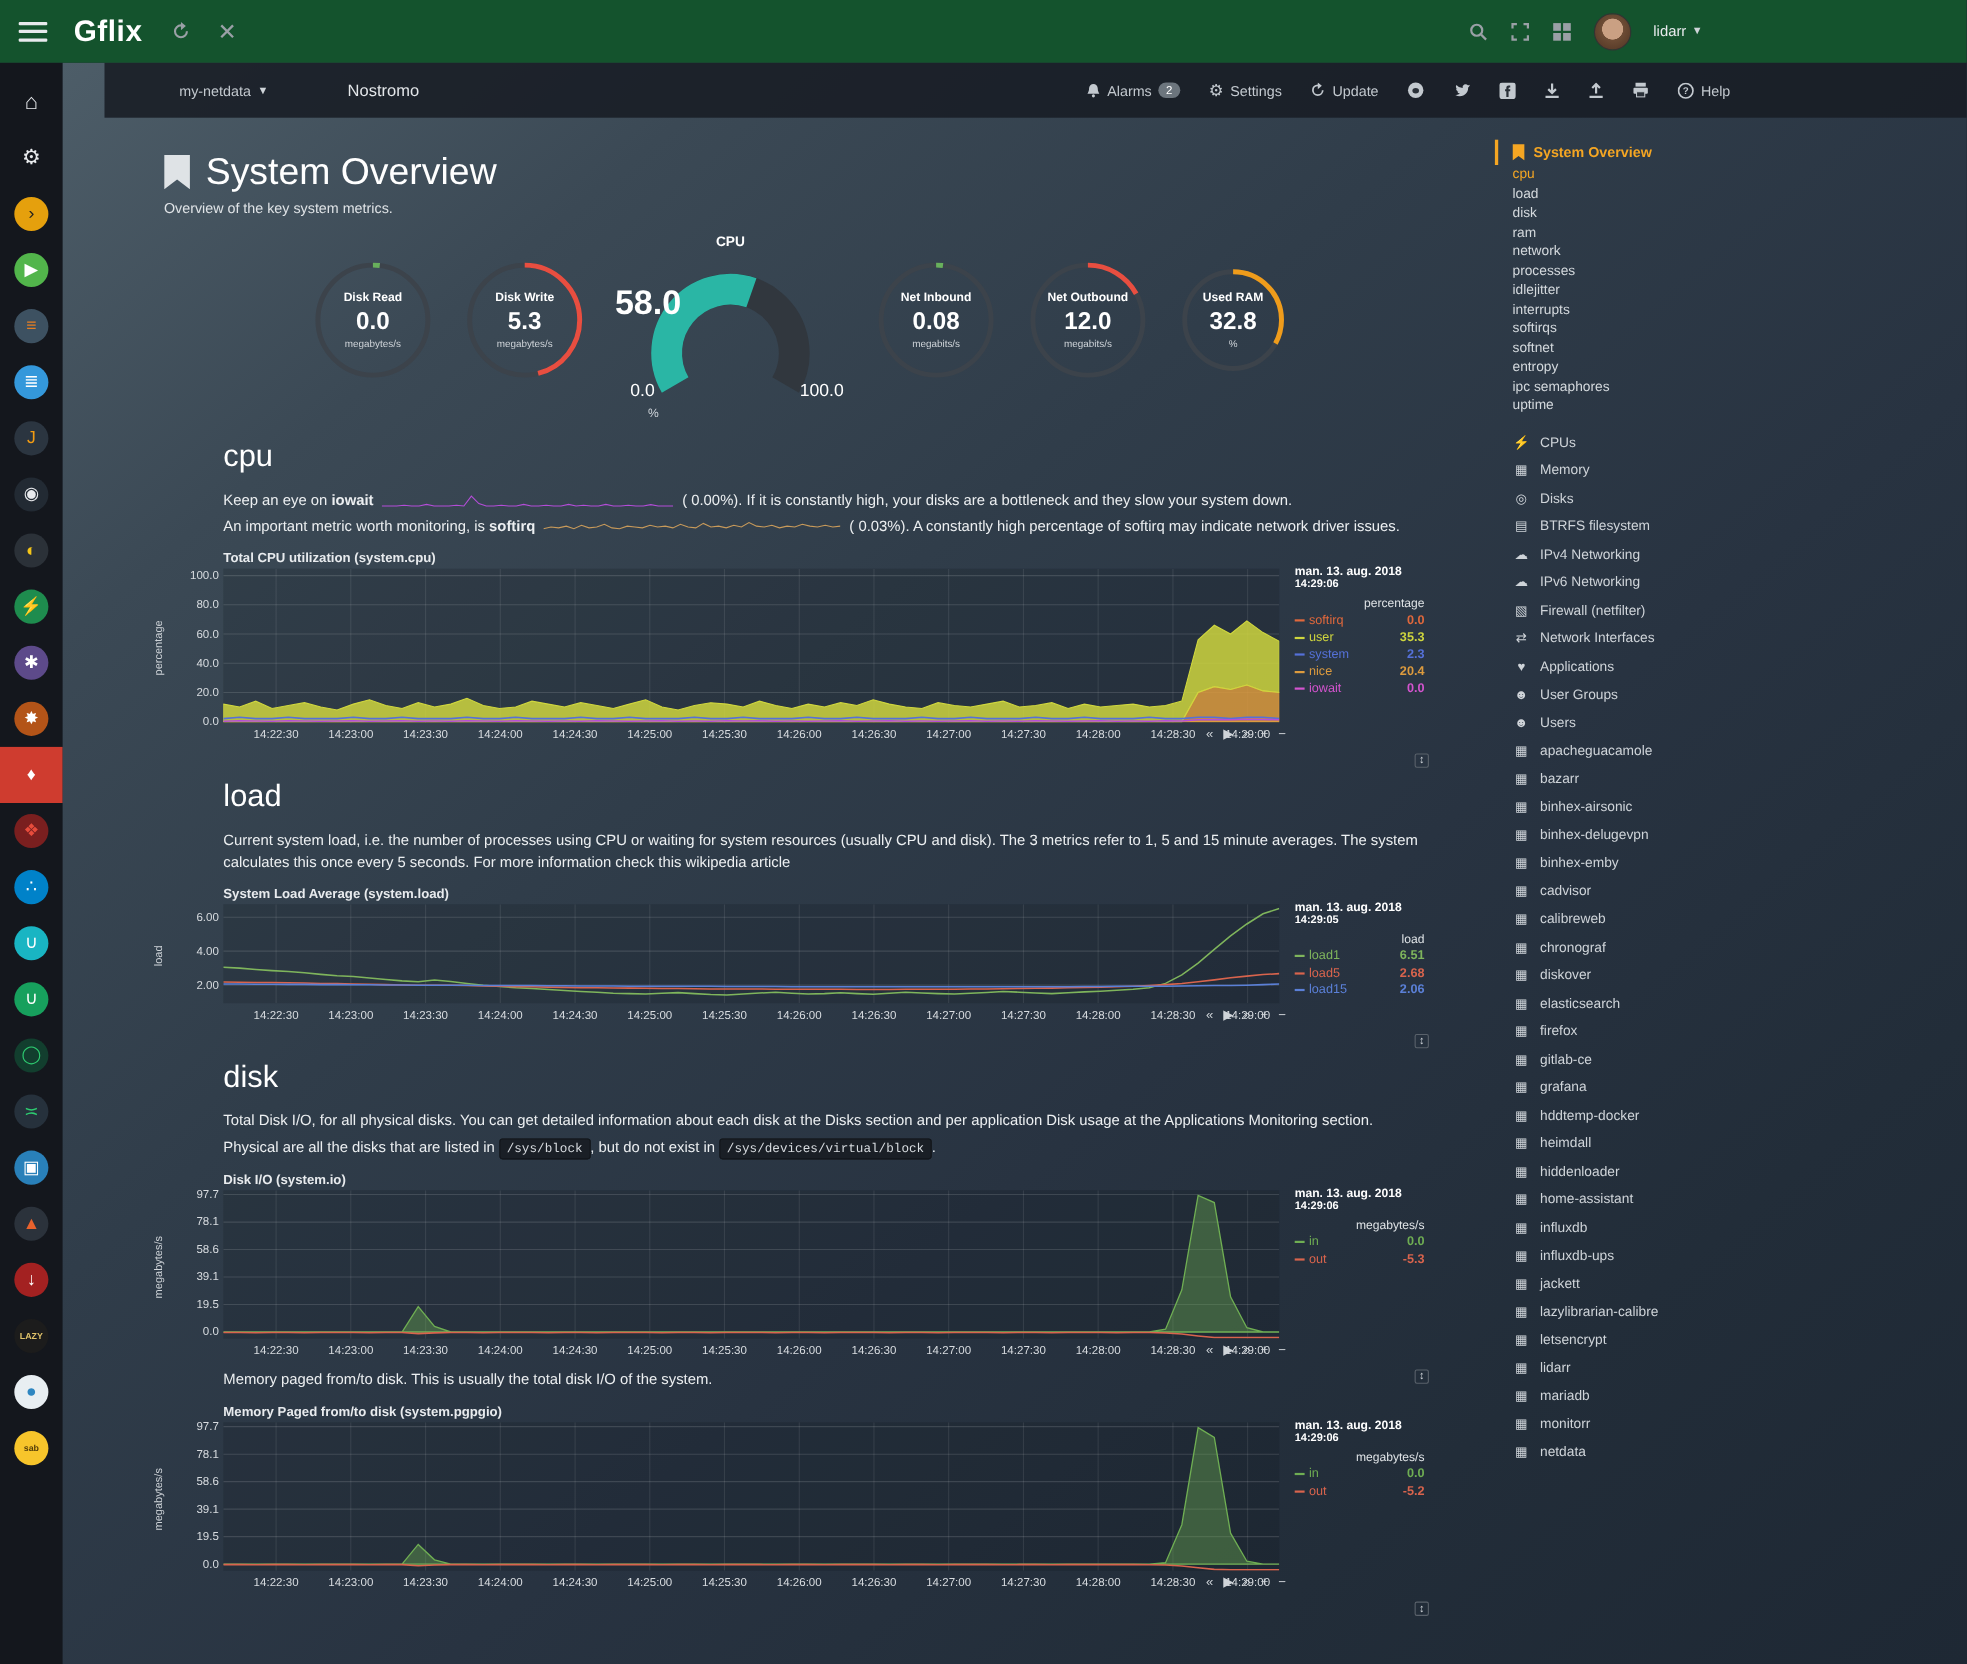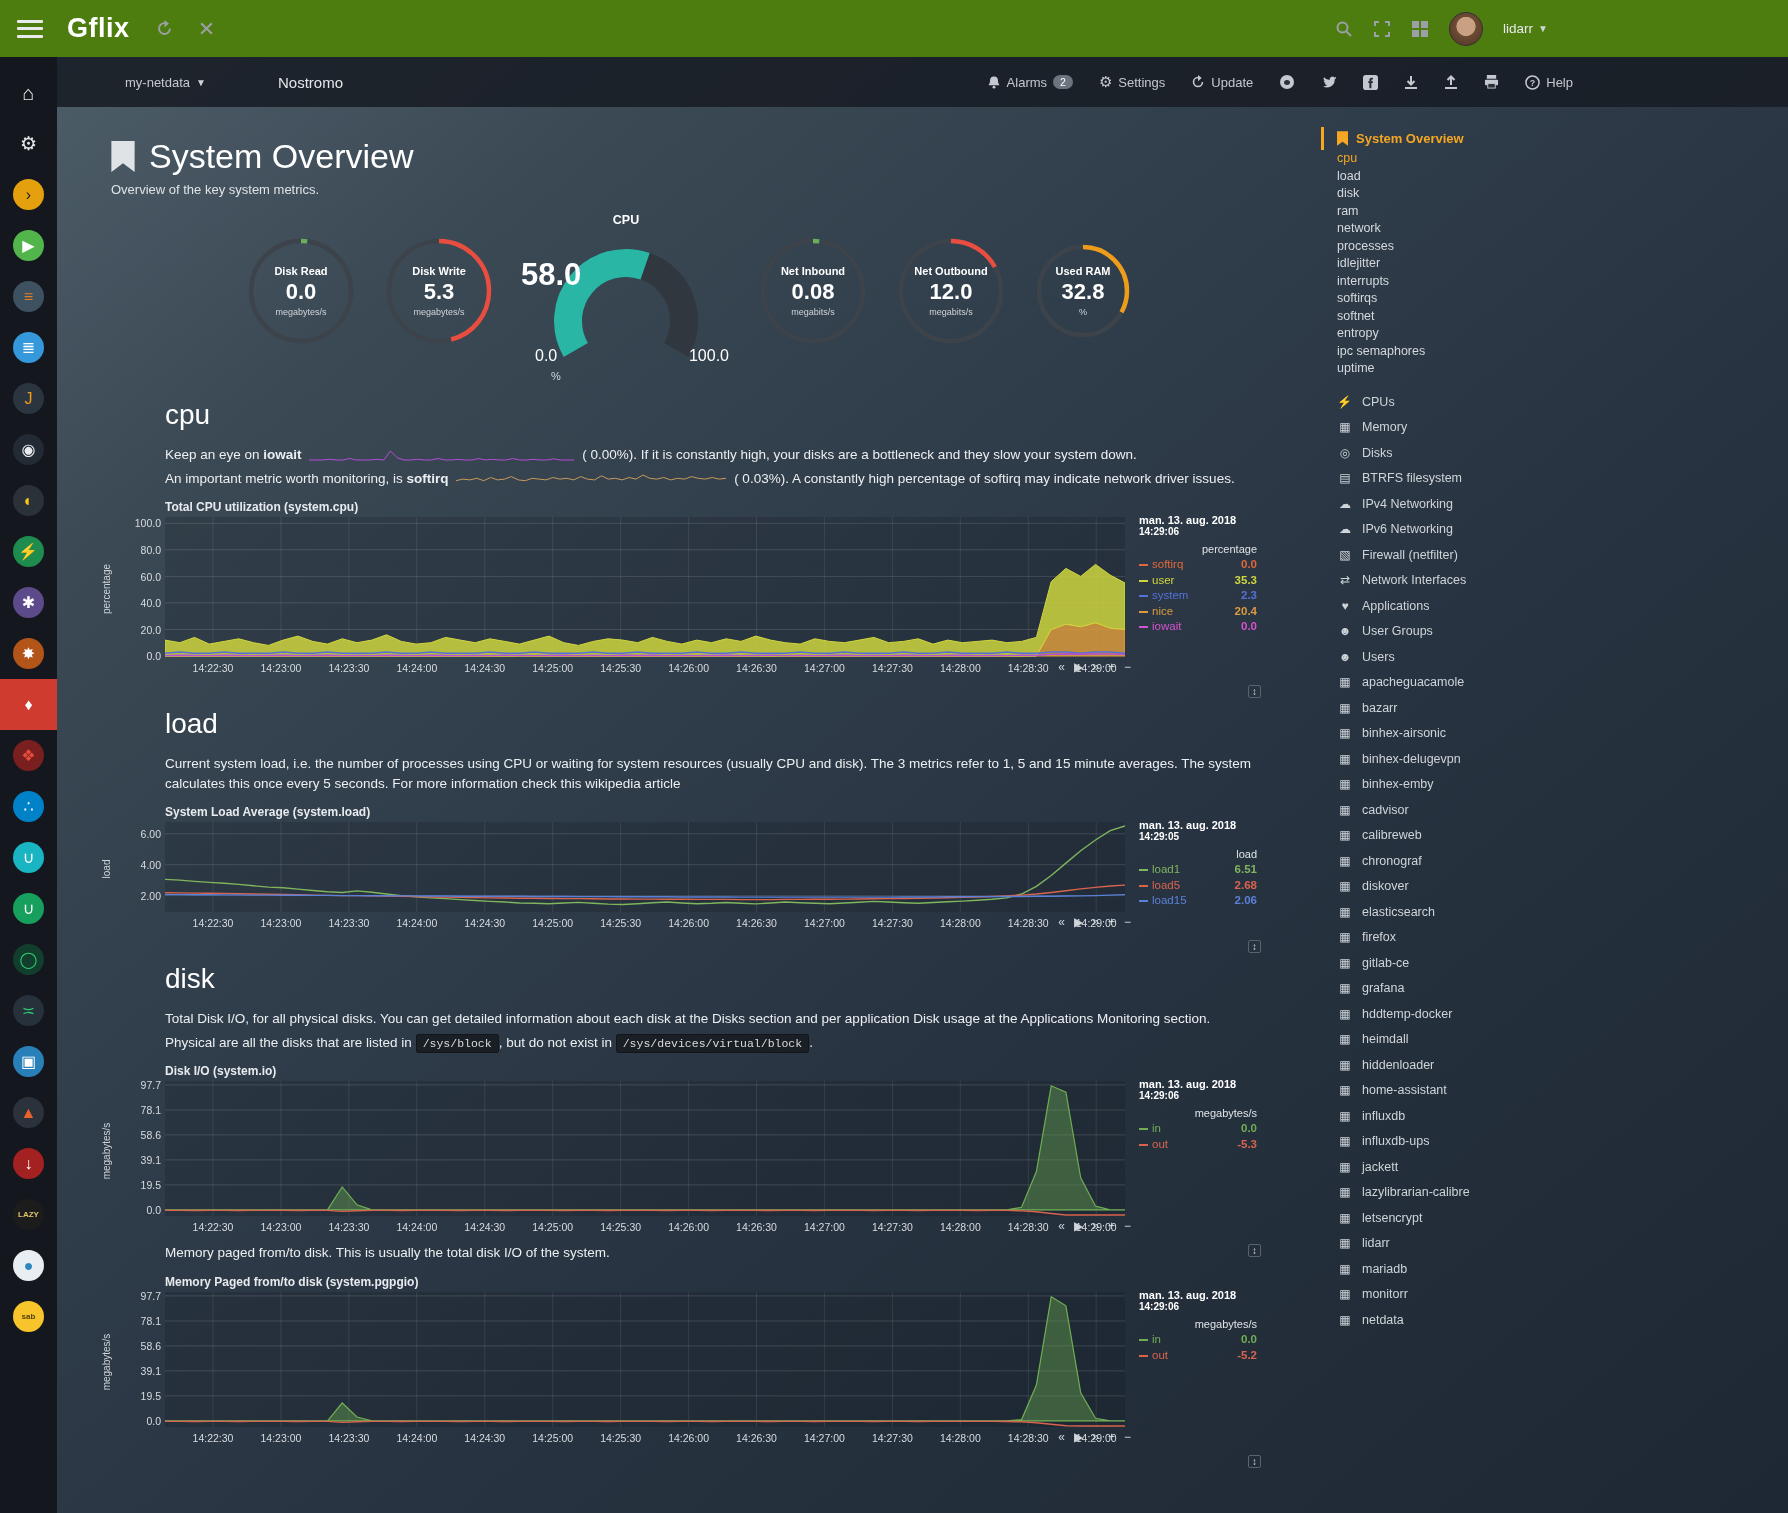--- a/index.html
+++ b/index.html
@@ -1,40 +1,40 @@
 <!DOCTYPE html>
 <html><head>
 <meta charset="utf-8">
 <style>
   * { box-sizing: border-box; }
   html,body { margin:0; padding:0; width:1788px; height:1513px; overflow:hidden;
     font-family:"Liberation Sans", sans-serif; background:#1f2935; color:#e8eaed; }
 
   
-  .topbar { height:57px; background:#4d7c0f; display:flex; align-items:center; position:relative; }
+  .topbar { height:57px; background:#14532d; display:flex; align-items:center; position:relative; }
   .hamburger { width:26px; height:18px; margin-left:17px; display:flex; flex-direction:column; justify-content:space-between; cursor:pointer; }
   .hamburger span { display:block; height:3px; background:#e8eaed; border-radius:1px; }
   .brand { font-size:27px; font-weight:bold; color:#fff; margin-left:24px; letter-spacing:0.5px; }
   .tb-ic { margin-left:26px; color:#9aa0a6; display:flex; align-items:center; cursor:pointer; }
   .tb-right { position:absolute; left:1335px; top:0; height:57px; display:flex; align-items:center; gap:20px; }
   .avatar { width:34px; height:34px; border-radius:50%; background:radial-gradient(circle at 50% 42%, #caa083 38%, #6d4c35 40%, #4e3322 100%); border:1px solid #333; }
   .tb-user { color:#e8eaed; font-size:13.5px; display:flex; align-items:center; gap:5px; cursor:pointer; }
   .caret { font-size:10px; color:#cfd4d9; }
 
   
   .shell { display:flex; height:1456px; }
   .app-sidebar { width:57px; background:#14171d; padding-top:10px; display:flex; flex-direction:column; align-items:center; flex-shrink:0; }
   .app-row { width:57px; height:51px; display:flex; align-items:center; justify-content:center; cursor:pointer; }
   .app-row.sel { background:#cf3c2f; }
   .app-ic { width:31px; height:31px; border-radius:50%; display:flex; align-items:center; justify-content:center; font-size:16px; line-height:1; }
   .app-ic.small { font-size:8px; font-weight:bold; letter-spacing:0; }
 
   
   .netdata { flex:1; display:flex; flex-direction:column;
-    background: linear-gradient(140deg,#4d5d68 0%, #3b4955 18%, #303d4a 38%, #283341 60%, #222d39 80%, #1e2834 100%); }
+    background: linear-gradient(140deg,#4d5d68 0%, #3b4955 18%, #303d4a 38%, #283341 60%, #222d39 80%, #1e2834 100%); padding-left: 38px; }
   .nd-nav { height:50px; background:rgba(24,29,36,0.88); display:flex; align-items:center; font-size:13px; color:#c3c9cf; padding-left:68px; flex-shrink:0; }
   .nd-host { display:flex; align-items:center; gap:6px; cursor:pointer; }
   .nd-hostname { margin-left:72px; font-size:15px; color:#e4e7ea; }
   .nd-nav-right { margin-left:auto; margin-right:215px; display:flex; align-items:center; gap:26px; }
   .nd-item { display:flex; align-items:center; gap:6px; cursor:pointer; color:#c3c9cf; }
   .badge { background:#6c757d; color:#fff; font-size:10.5px; border-radius:9px; padding:1px 7px; }
   .gear-glyph { font-size:15px; }
 
   .nd-body { flex:1; display:flex; overflow:hidden; }
   .nd-main { width:1260px; padding:16px 0 0 42px; flex-shrink:0; }

